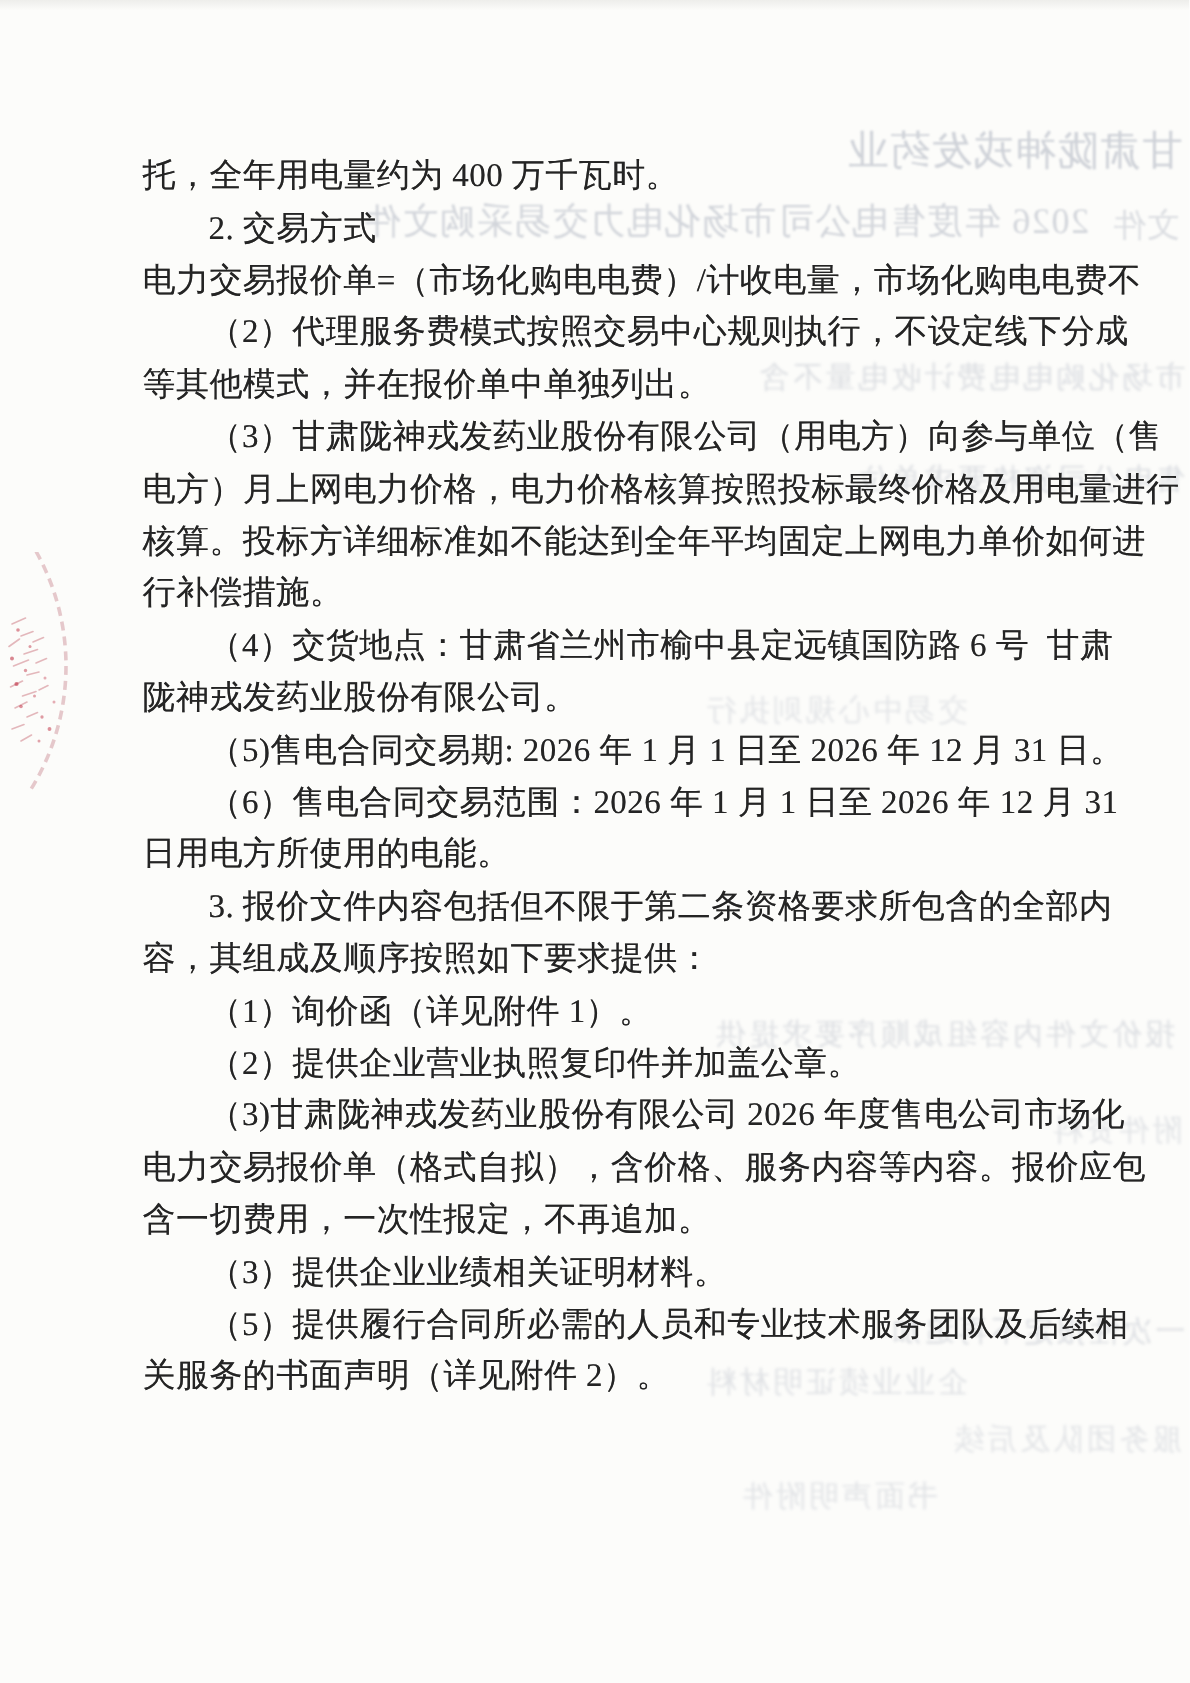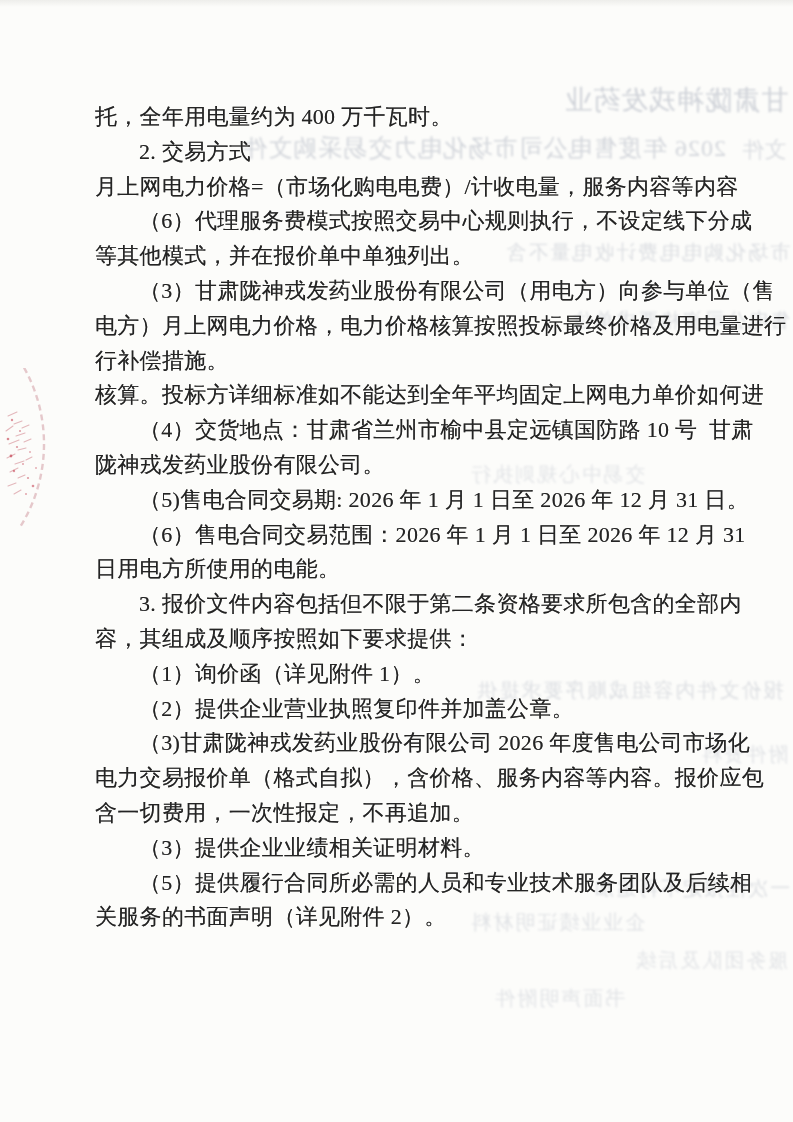--- a/index.html
+++ b/index.html
@@ -127,28 +127,28 @@
       <circle cx="33" cy="118" r="1.3" opacity="0.55"></circle>
         <circle cx="26" cy="126" r="1.0" opacity="0.45"></circle>
       <circle cx="36" cy="100" r="1.0" opacity="0.4"></circle>
         <circle cx="30" cy="84" r="1.0" opacity="0.4"></circle>
     </g>
   </svg>
 
   <div class="content">
     <div class="line">托，全年用电量约为 400 万千瓦时。</div>
     <div class="line indent">2. 交易方式</div>
-    <div class="line">月上网电力价格=（市场化购电电费）/计收电量，服务内容等内容</div>
-    <div class="line indent">（6）代理服务费模式按照交易中心规则执行，不设定线下分成</div>
+    <div class="line">电力交易报价单=（市场化购电电费）/计收电量，市场化购电电费不</div>
+    <div class="line indent">（2）代理服务费模式按照交易中心规则执行，不设定线下分成</div>
     <div class="line">等其他模式，并在报价单中单独列出。</div>
     <div class="line indent">（3）甘肃陇神戎发药业股份有限公司（用电方）向参与单位（售</div>
     <div class="line">电方）月上网电力价格，电力价格核算按照投标最终价格及用电量进行</div>
+    <div class="line">核算。投标方详细标准如不能达到全年平均固定上网电力单价如何进</div>
     <div class="line">行补偿措施。</div>
-    <div class="line">核算。投标方详细标准如不能达到全年平均固定上网电力单价如何进</div>
-    <div class="line indent">（4）交货地点：甘肃省兰州市榆中县定远镇国防路 10 号  甘肃</div>
+    <div class="line indent">（4）交货地点：甘肃省兰州市榆中县定远镇国防路 6 号  甘肃</div>
     <div class="line">陇神戎发药业股份有限公司。</div>
     <div class="line indent">（5)售电合同交易期: 2026 年 1 月 1 日至 2026 年 12 月 31 日。</div>
     <div class="line indent">（6）售电合同交易范围：2026 年 1 月 1 日至 2026 年 12 月 31</div>
     <div class="line">日用电方所使用的电能。</div>
     <div class="line indent">3. 报价文件内容包括但不限于第二条资格要求所包含的全部内</div>
     <div class="line">容，其组成及顺序按照如下要求提供：</div>
     <div class="line indent">（1）询价函（详见附件 1）。</div>
     <div class="line indent">（2）提供企业营业执照复印件并加盖公章。</div>
     <div class="line indent">（3)甘肃陇神戎发药业股份有限公司 2026 年度售电公司市场化</div>
     <div class="line">电力交易报价单（格式自拟），含价格、服务内容等内容。报价应包</div>

